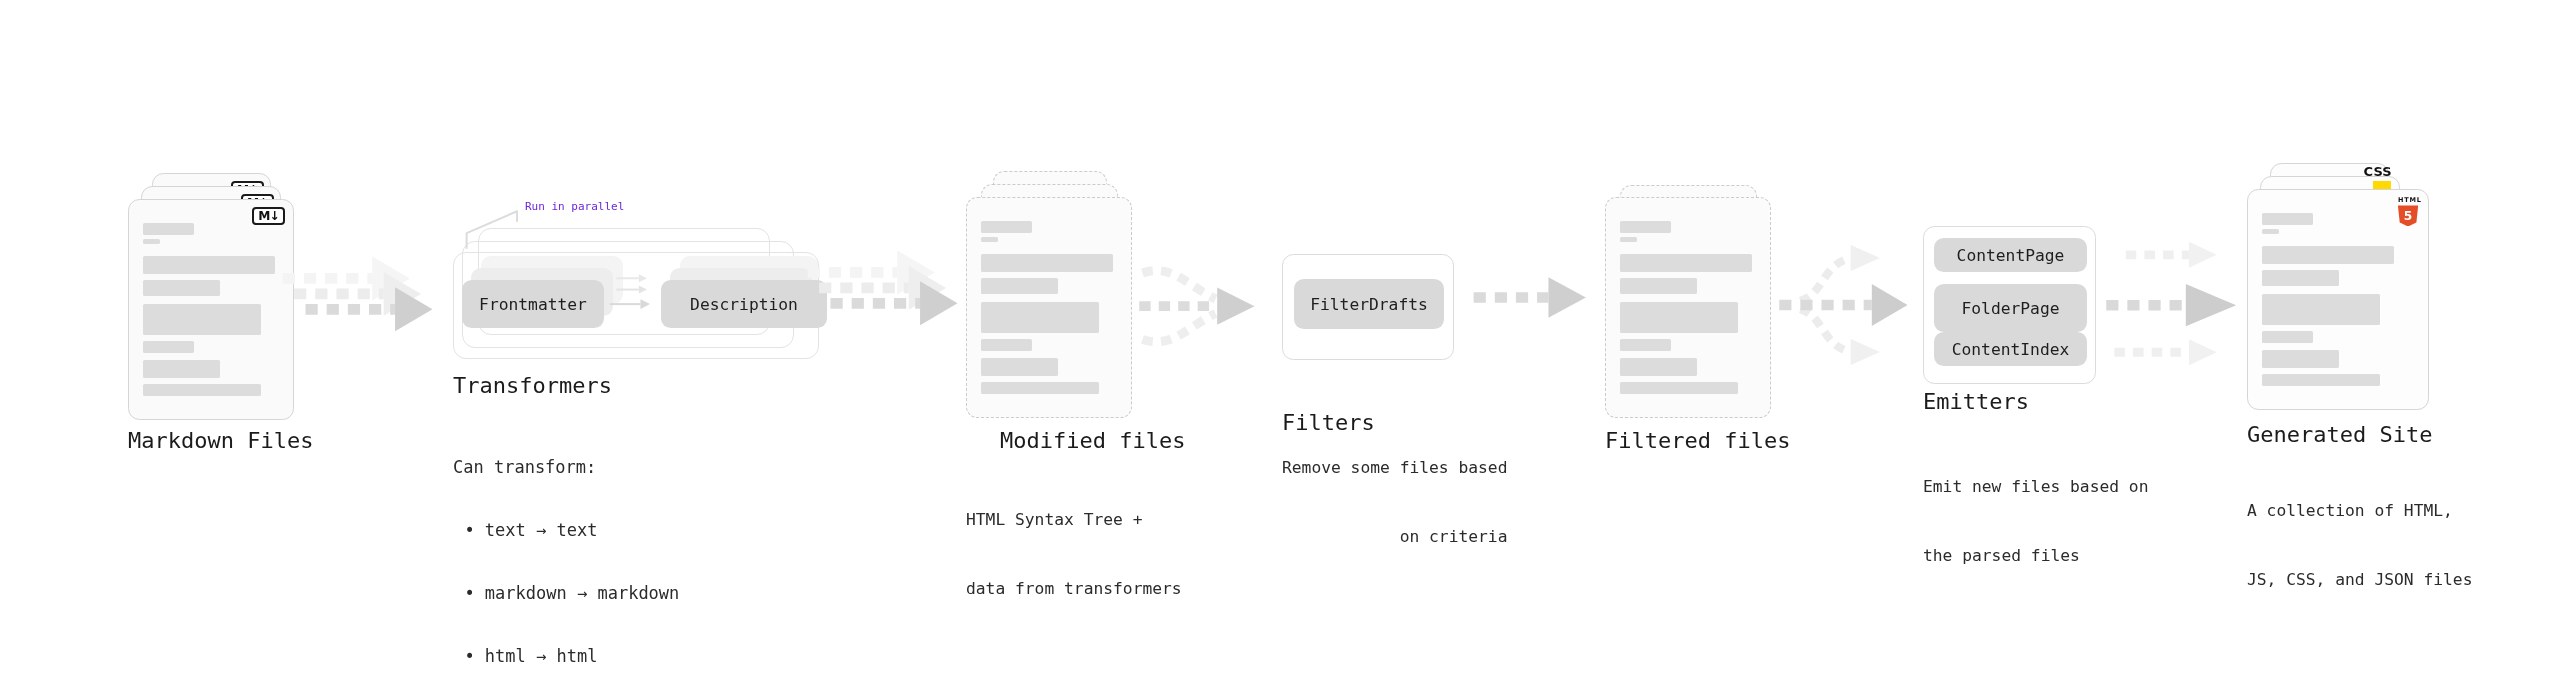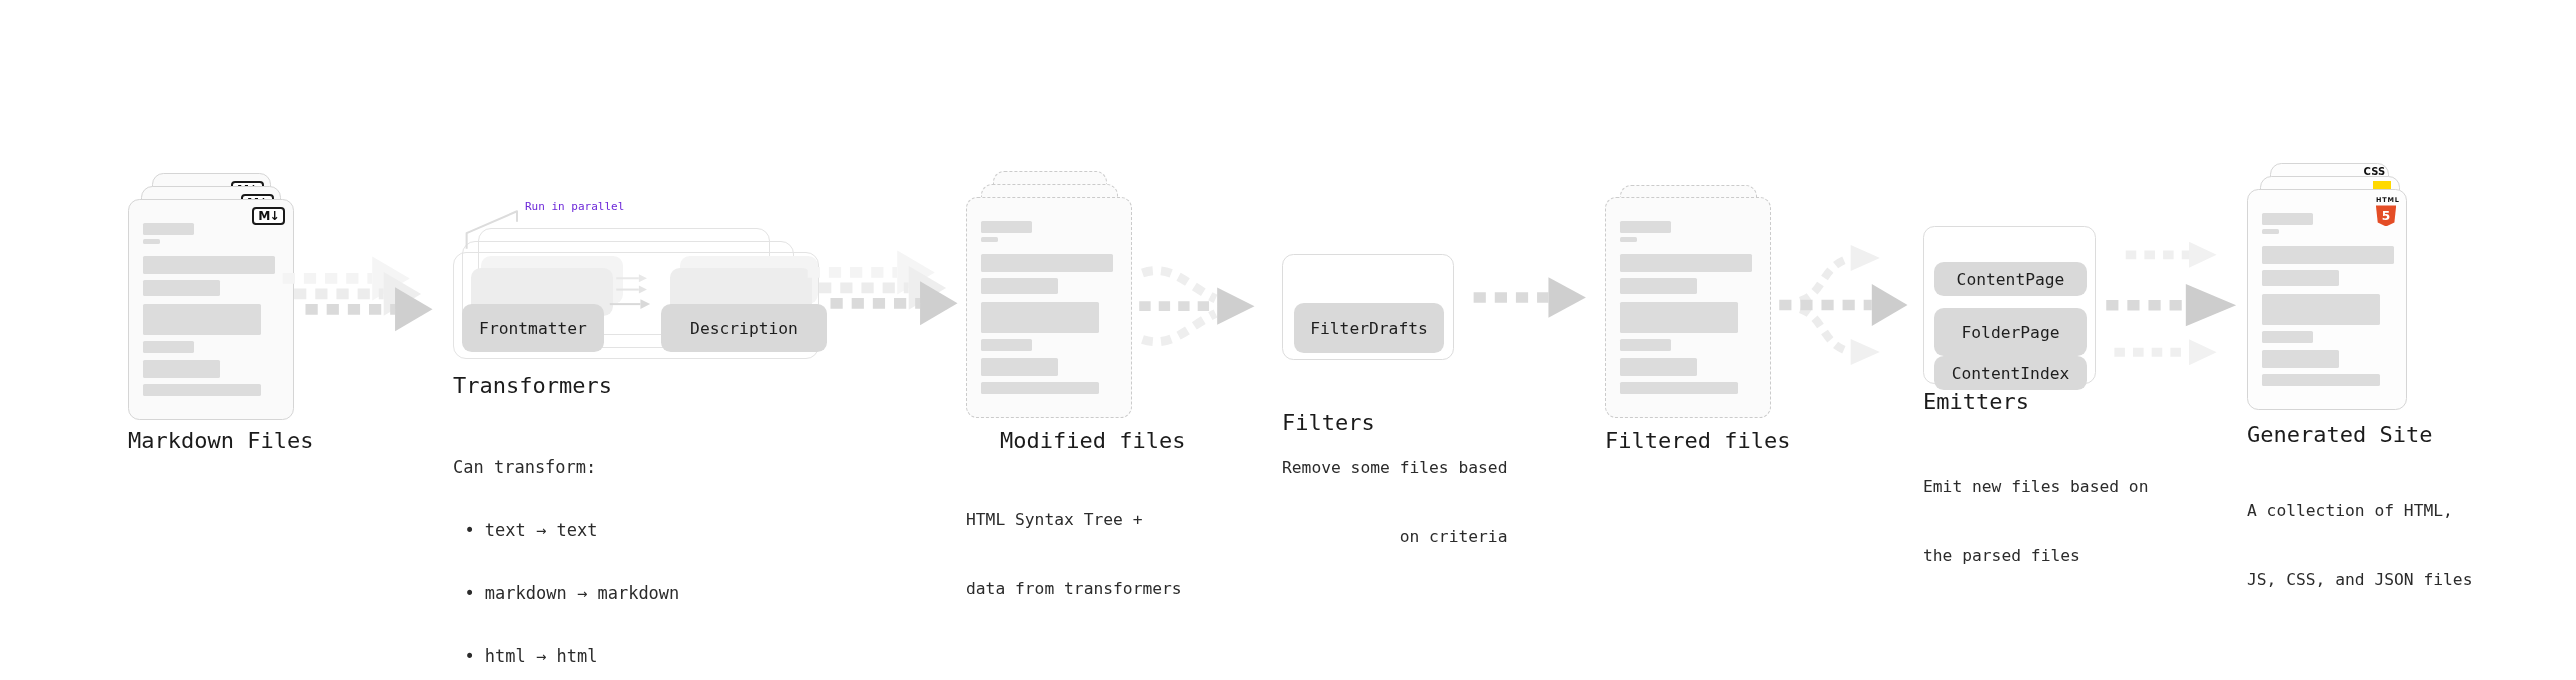--- a/index.html
+++ b/index.html
@@ -23,32 +23,32 @@
   .bars div:nth-child(8){width:118px;height:12.2px;}
   .badge-md{position:absolute;top:6.5px;right:8.1px;width:32.5px;height:18px;box-sizing:border-box;
             border:2.4px solid #1a1a1a;border-radius:4.1px;background:#fff;display:flex;
             align-items:center;justify-content:center;font-weight:700;font-size:12.2px;
             letter-spacing:-0.8px;color:#111;font-family:"DejaVu Sans",sans-serif;}
   
   .outline-card{position:absolute;box-sizing:border-box;border:1.6px solid #e3e3e3;
                 border-radius:13px;background:transparent;}
   .ghost{position:absolute;border-radius:9.8px;}
   .btn{position:absolute;box-sizing:border-box;background:#d9d9d9;border-radius:9.8px;
-       display:flex;align-items:center;justify-content:center;font-size:16.3px;color:#1e1e1e;margin-top:24px;}
+       display:flex;align-items:center;justify-content:center;font-size:16.3px;color:#1e1e1e;}
   .panel{position:absolute;box-sizing:border-box;background:#ffffff;
          border:1.6px solid #dcdcdc;border-radius:11.4px;}
   
   .h{position:absolute;font-size:22px;line-height:26px;color:#1b1b1b;white-space:pre;}
   .note{position:absolute;font-size:16.3px;line-height:23px;color:#2b2b2b;white-space:pre;}
   .note.bullets{font-size:17px;line-height:21px;}
   .note.bullets .ind{padding-left:11.4px;}
   .annot{position:absolute;font-size:11px;color:#6d28d9;white-space:pre;}
   
   .css-icon{position:absolute;top:4.1px;right:4.9px;width:19.5px;text-align:left;
-            font-family:"DejaVu Sans",sans-serif;font-weight:800;font-size:10px;
+            font-family:"DejaVu Sans",sans-serif;font-weight:800;font-size:13px;
             color:#111;line-height:7.3px;}
   .css-icon .bar{height:3.3px;background:#2b63e8;margin-top:0.8px;border-radius:0.8px;}
   .js-icon{position:absolute;top:4.1px;right:8.1px;width:18px;height:9.8px;background:#ffd900;}
   .html5-icon{position:absolute;top:7.3px;right:9.8px;width:20.3px;text-align:center;
               font-family:"DejaVu Sans",sans-serif;}
   .html5-word{font-size:6.5px;font-weight:800;letter-spacing:0.8px;color:#111;line-height:7.3px;}
   .html5-shield{width:20.3px;height:21px;background:#e44d26;margin-top:0.8px;
                 clip-path:polygon(0 0,100% 0,91% 81%,50% 100%,9% 81%);
                 color:#fff;font-size:12.2px;font-weight:700;display:flex;
                 align-items:center;justify-content:center;}
@@ -232,21 +232,21 @@
   <div>
     <div class="file-card" style="left:2270px;top:163px;width:119px;height:221px;background:#fdfdfd;">
       <div class="css-icon">
         <span>CSS</span>
         <div class="bar"></div>
       </div>
     </div>
     <div class="file-card" style="left:2260px;top:176px;width:140px;height:221px;background:#fdfdfd;">
       <div class="js-icon"></div>
     </div>
-    <div class="file-card" style="left:2247px;top:189px;width:160px;height:221px;background:#fdfdfd;">
+    <div class="file-card" style="left:2247px;top:189px;width:182px;height:221px;background:#fdfdfd;">
       <div class="html5-icon">
         <div class="html5-word">HTML</div>
         <div class="html5-shield">
             <span>5</span>
           </div>
       </div>
       <div class="bars">
         <div></div>
           <div></div>
           <div></div>

